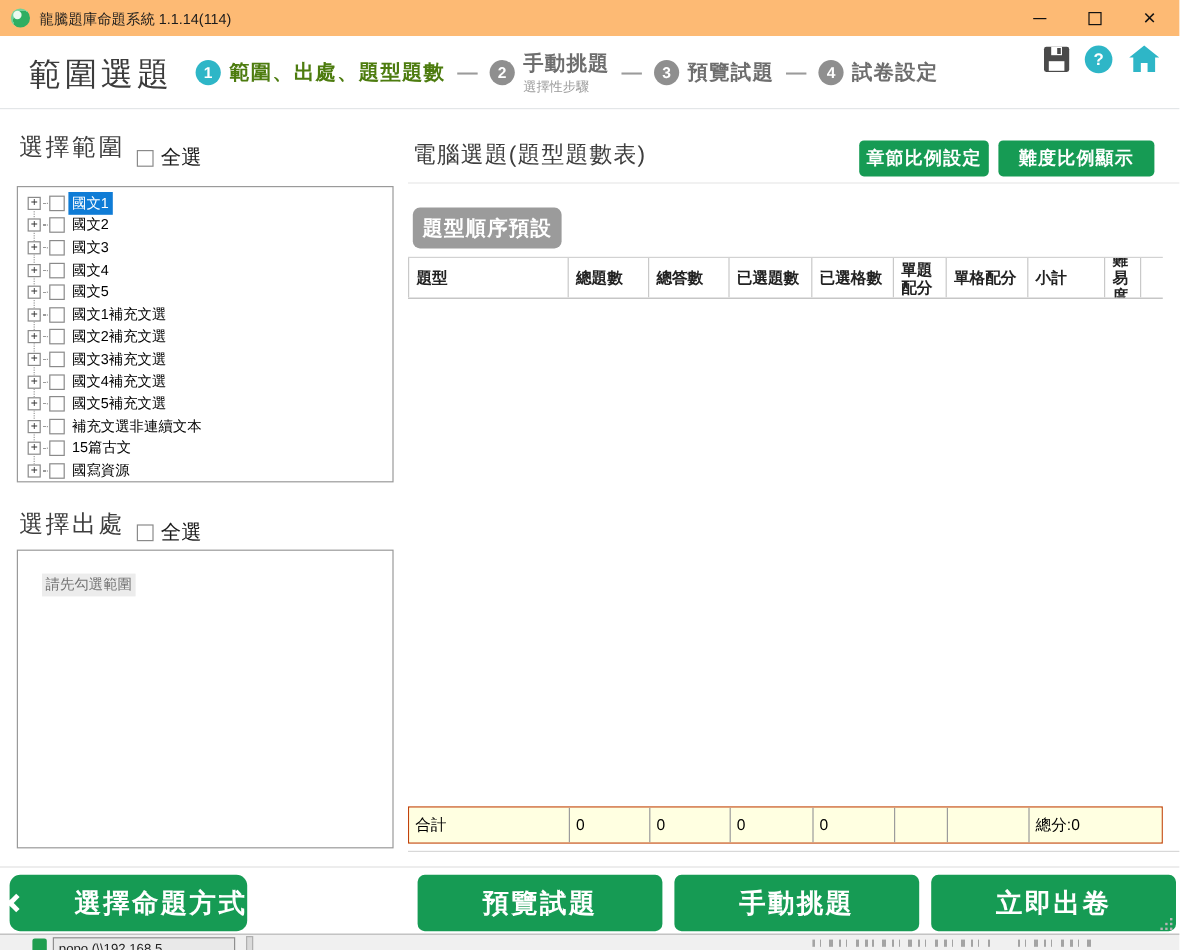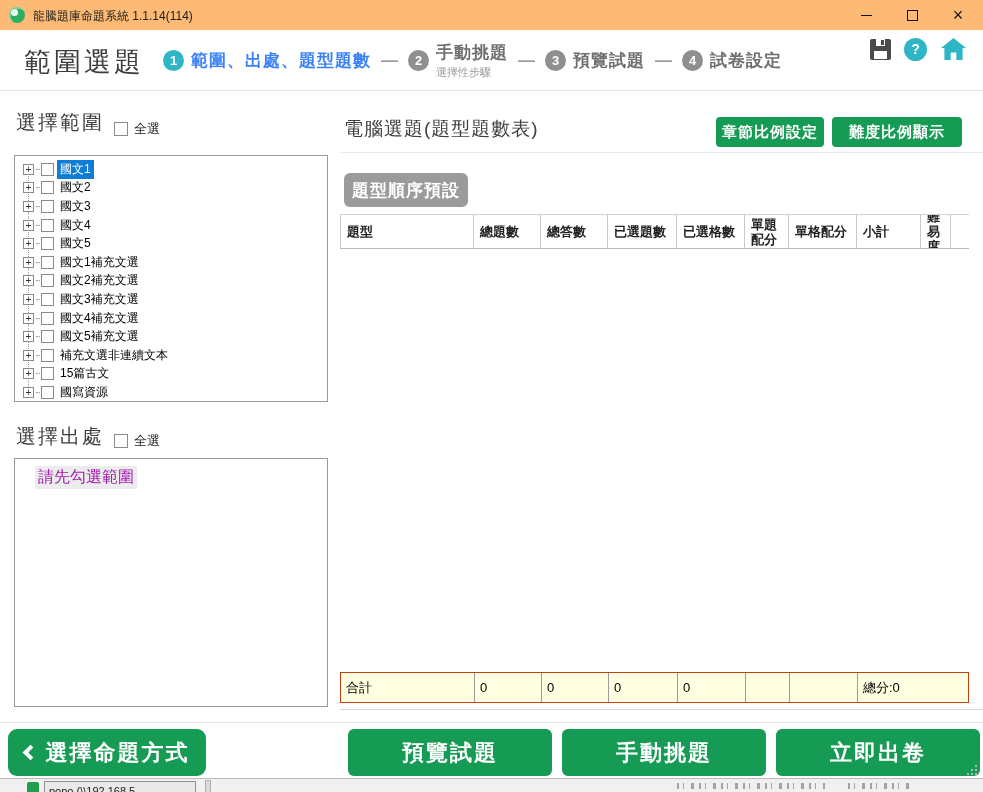--- a/index.html
+++ b/index.html
@@ -26,51 +26,51 @@
   
   .header { position:absolute; left:0; top:30px; right:0; height:61px; border-bottom:1px solid #e3e6e8; background:#fff; }
   .page-title { position:absolute; left:24px; top:14px; font-size:27px; color:#3c3c3c; letter-spacing:3px;font-family:Liberation Mono, monospace; }
   .stepper { position:absolute; left:163px; top:0; height:61px; display:flex; align-items:center; }
   .step { display:flex; align-items:center; }
   .step-circle { width:21px; height:21px; border-radius:50%; background:#8f8f8f; color:#fff;
     font-size:13px; font-weight:bold; display:flex; align-items:center; justify-content:center; margin-right:7px; flex:none; }
   .step.active .step-circle { background:#2eb6c7; }
   .step-text { display:flex; flex-direction:column; }
   .step-label { font-size:17px; font-weight:bold; color:#6e6e6e; letter-spacing:1px; white-space:nowrap; }
-  .step.active .step-label { color:#3b82f6; }
+  .step.active .step-label { color:#4d7c0f; }
   .step-sub { font-size:11px; color:#9b9b9b; margin-top:1px; }
   .dash { color:#9b9b9b; font-size:17px; font-weight:bold; margin:0 10px; }
   .header-icons { position:absolute; right:16px; top:7px; display:flex; align-items:center; gap:13px; }
   .save-icon { position:relative; width:21px; height:21px; background:#4a4a4a; border-radius:2px; }
   .save-icon::before { content:""; position:absolute; left:6px; top:0; width:9px; height:7px; background:#fff; }
   .save-icon::after { content:""; position:absolute; left:4px; bottom:1px; width:13px; height:8px; background:#fff; }
   .save-shutter-dot { position:absolute; left:11px; top:1px; width:3px; height:5px; background:#4a4a4a; }
   .help-icon { width:23px; height:23px; border-radius:50%; background:#2eb6c7; color:#fff;
     font-size:14px; font-weight:bold; display:flex; align-items:center; justify-content:center; }
   .home-icon svg { display:block; }
 
   
   .section-title { position:absolute; font-size:20px; color:#3e3e3e; letter-spacing:2px; }
-  .select-all { position:absolute; display:flex; align-items:center; gap:6px; font-size:13px; color:#1a1a1a; }
+  .select-all { position:absolute; display:flex; align-items:center; gap:6px; font-size:17px; color:#1a1a1a; }
   .checkbox { width:14px; height:14px; border:1px solid #8a8a8a; background:#fff; flex:none; }
 
   .tree-panel { position:absolute; left:14px; top:155px; width:314px; height:247px;
     border:1px solid #9a9a9a; background:#fff; padding:4px 0 0 8px; overflow:hidden; }
   .tree-vline { position:absolute; left:13px; top:12px; height:225px; border-left:1px dotted #9a9a9a; }
   .tree-row { display:flex; align-items:center; height:18.6px; position:relative; }
   .expander { width:11px; height:11px; border:1px solid #8a8a8a; background:#fff; color:#333;
     font-size:10px; line-height:9px; text-align:center; margin-right:2px; flex:none; position:relative; z-index:1; }
   .hstub { width:4px; border-top:1px dotted #9a9a9a; margin-right:1px; flex:none; }
   .tree-check { width:13px; height:13px; border:1px solid #8a8a8a; background:#fff; margin-right:3px; flex:none; position:relative; z-index:1; }
   .tree-label { font-size:12px; color:#000; padding:1px 3px; white-space:nowrap; }
   .tree-label.selected { background:#0f7cd6; color:#fff; }
 
   .source-panel { position:absolute; left:14px; top:458px; width:314px; height:249px;
     border:1px solid #9a9a9a; background:#fff; }
-  .source-hint { position:absolute; left:20px; top:7px; font-size:16px; color:#a21caf;
+  .source-hint { position:absolute; left:20px; top:19px; font-size:12px; color:#737373;
     background:#ececec; padding:1px 3px; }
 
   
   .right-title { position:absolute; left:344px; top:116px; font-size:19px; color:#3e3e3e; letter-spacing:1px; }
   .btn-green-sm { position:absolute; top:117px; height:30px; background:#169b54; color:#fff;
     font-size:15px; font-weight:bold; border-radius:4px; display:flex; align-items:center;
     justify-content:center; letter-spacing:1px; cursor:default; }
   .btn-chapter { left:716px; width:108px; }
   .btn-difficulty { left:832px; width:130px; }
   .right-divider { position:absolute; left:340px; right:0; top:152px; border-top:1px solid #e8e8e8; }
@@ -89,21 +89,21 @@
   .qf-cell { flex:none; border-left:1px solid #9c9c9c; display:flex; align-items:center;
     font-size:13px; color:#000; padding-left:5px; background:#ffffe1; }
   .qf-cell:first-child { border-left:none; }
   .footer-shadow { position:absolute; left:340px; right:0; top:709px; border-top:1px solid #d8d8d8; }
 
   
   .bottom-divider { position:absolute; left:0; right:0; top:722px; border-top:1px solid #e2e2e2; }
   .btn-big { position:absolute; top:729px; height:47px; background:#169b54; color:#fff;
     font-size:22px; font-weight:bold; border-radius:6px; display:flex; align-items:center;
     justify-content:center; letter-spacing:2px; cursor:default; }
-  .btn-back { left:8px; width:198px; border-radius:9px; }
+  .btn-back { left:8px; width:198px; border-radius:9px;justify-content:space-between; }
   .chevron { width:11px; height:11px; border-left:4px solid #fff; border-bottom:4px solid #fff;
     transform:rotate(45deg); margin-right:10px; flex:none; }
   .btn-preview { left:348px; width:204px; }
   .btn-manual { left:562px; width:204px; }
   .btn-generate { left:776px; width:204px; }
   .grip { position:absolute; right:6px; top:763px; width:12px; height:12px; }
   .grip::before { content:""; position:absolute; right:0; bottom:0; width:2px; height:2px; background:#b5b5b5;
     box-shadow:-4px 0 0 #b5b5b5, 0 -4px 0 #b5b5b5, -8px 0 0 #b5b5b5, -4px -4px 0 #b5b5b5, 0 -8px 0 #b5b5b5; }
 
   

